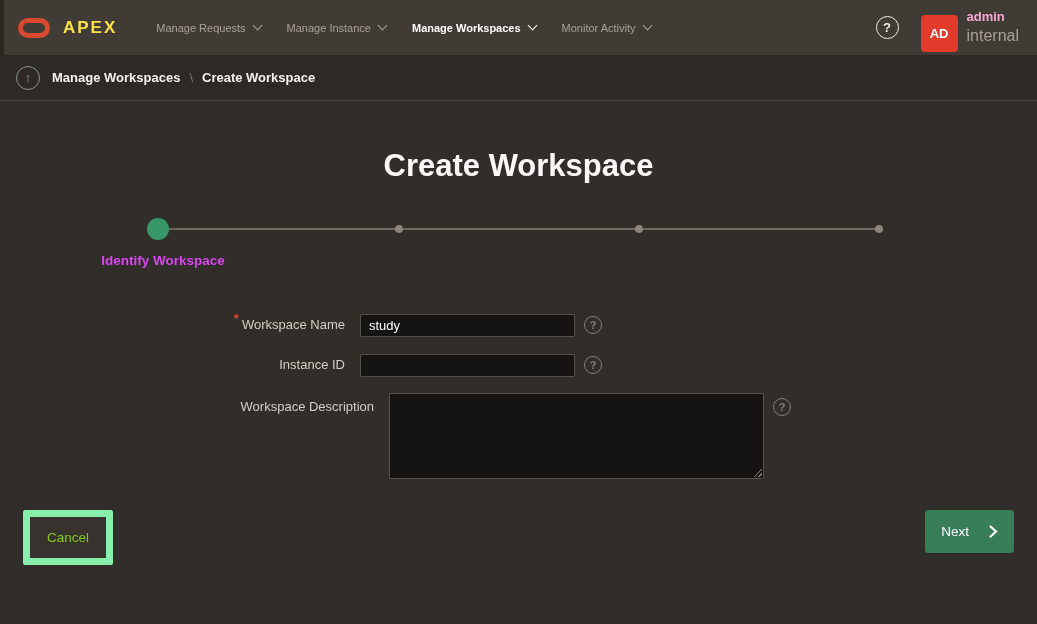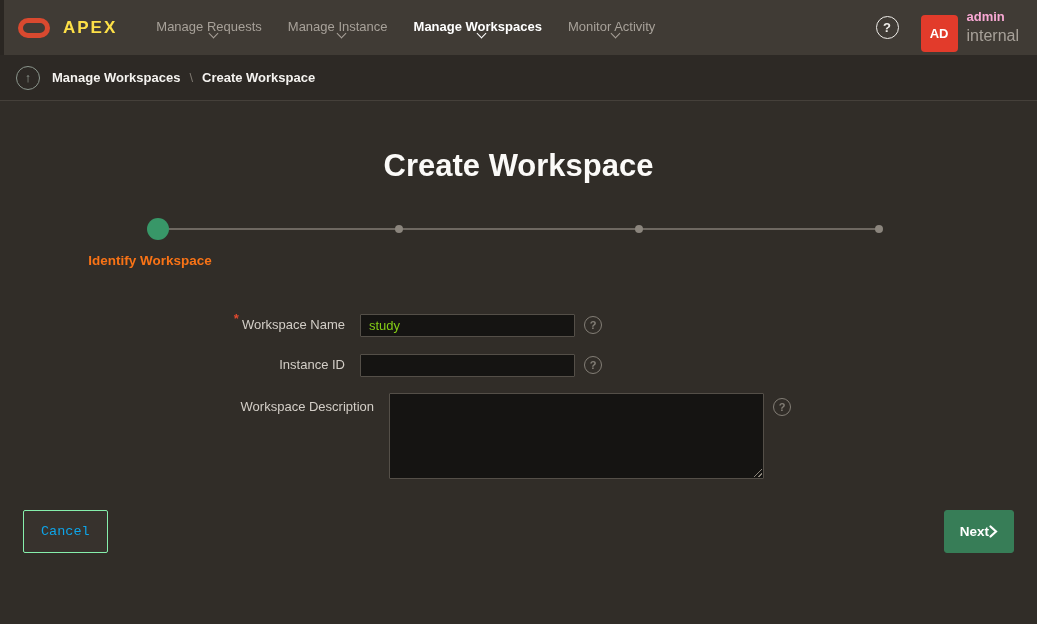--- a/index.html
+++ b/index.html
@@ -22,22 +22,22 @@
     display:inline-block; width:32px; height:20px;
     border:5px solid #d9492f; border-radius:13px;
     margin-right:13px;
   }
   .brand {
     font-size:17px; font-weight:bold; letter-spacing:2px;
     color:#fde047; margin-right:26px;
   }
   .nav-item {
     display:flex; align-items:center;
-    margin:0 13px; font-size:13px; color:#a7a199;
-    cursor:pointer; white-space:nowrap;flex-direction:column;
+    margin:0 13px; font-size:11px; color:#a7a199;
+    cursor:pointer; white-space:nowrap;
   }
   .nav-item.active { color:#ffffff; font-weight:bold; }
   .chev {
     display:inline-block; width:7px; height:7px;
     border-right:1.5px solid currentColor; border-bottom:1.5px solid currentColor;
     transform:rotate(45deg); margin-left:8px; margin-top:-4px;
   }
   .header-spacer { flex:1; }
   .help-circle {
     width:23px; height:23px; border:1.5px solid #f0eeea; border-radius:50%;
@@ -89,41 +89,41 @@
     border-radius:50%; background:#389768;
   }
   .wizard .dot {
     position:absolute; top:10px; width:8px; height:8px;
     border-radius:50%; background:#8b857d;
   }
   .wizard .dot.d2 { left:395px; }
   .wizard .dot.d3 { left:635px; }
   .wizard .dot.d4 { left:875px; }
   .wizard .step-label {
-    position:absolute; left:150px; top:38px; transform:translateX(-50%);
-    font-size:13.5px; font-weight:bold; color:#f97316; white-space:nowrap;
+    position:absolute; left:163px; top:38px; transform:translateX(-50%);
+    font-size:13.5px; font-weight:bold; color:#d946ef; white-space:nowrap;
   }
 
   
   .form { margin-top:24px; padding-top:10px;margin-left:35px; }
   .form-row { display:flex; align-items:center; margin-bottom:16px; }
   .form-row.top { align-items:flex-start;padding-left:29px; }
   .flabel {
     width:310px; text-align:right; font-size:13px; color:#d3cec7;
     position:relative; line-height:24px;
   }
   .form-row.top .flabel { line-height:16px; padding-top:6px; }
   .req {
     color:#e0492f; font-size:13px; font-weight:bold;
     position:relative; top:-6px; margin-right:3px;
   }
   .tinput {
     margin-left:15px; width:215px; height:23px;
     background:#151412; border:1px solid #544f48; border-radius:1px;
-    color:#84cc16; font-family:"Liberation Sans", sans-serif;
+    color:#ffffff; font-family:"Liberation Sans", sans-serif;
     font-size:13px; padding:0 8px; outline:none;
   }
   .tarea-wrap { position:relative; margin-left:15px; }
   .tarea {
     width:375px; height:86px; display:block;
     background:#151412; border:1px solid #544f48; border-radius:1px;
     color:#f2f0ec; font-family:"Liberation Sans", sans-serif;
     font-size:13px; padding:4px 8px; outline:none; resize:none;
   }
   .resize-grip {
@@ -153,25 +153,25 @@
   
   .footer {
     margin-top:16px; padding:15px 23px 0 23px;
     display:flex; justify-content:space-between; align-items:flex-start;
   }
   .btn {
     font-family:"Liberation Sans", sans-serif; font-size:13.5px;
     padding:12px 17px; border-radius:2px; cursor:pointer; line-height:17px;
   }
   .btn-cancel {
-    background:#37322d; border:1px solid #86efac; color:#0ea5e9;font-family:Liberation Mono, monospace;
+    background:#37322d; border:7px solid #86efac; color:#84cc16;
   }
   .btn-next {
     background:#377d57; border:1px solid #377d57; color:#ffffff;
-    font-weight:bold; display:flex; align-items:center; gap:0;
+    font-weight:normal; display:flex; align-items:center; gap:20px;
     padding:12px 15px; border-radius:3px;
   }
   .btn-next svg { display:block; }
 </style>
 </head>
 <body>
 
 <div class="header">
   <span class="logo-ring"></span>
   <span class="brand">APEX</span>

